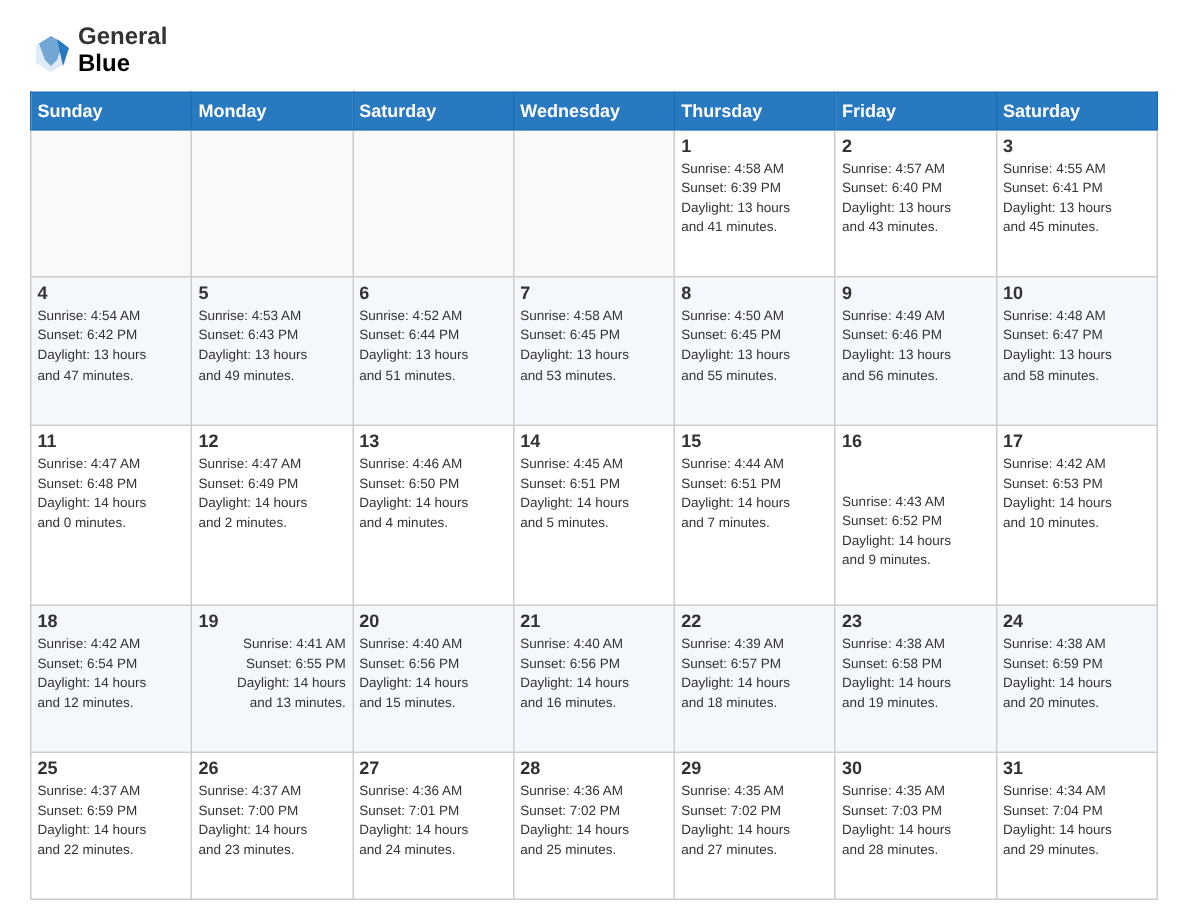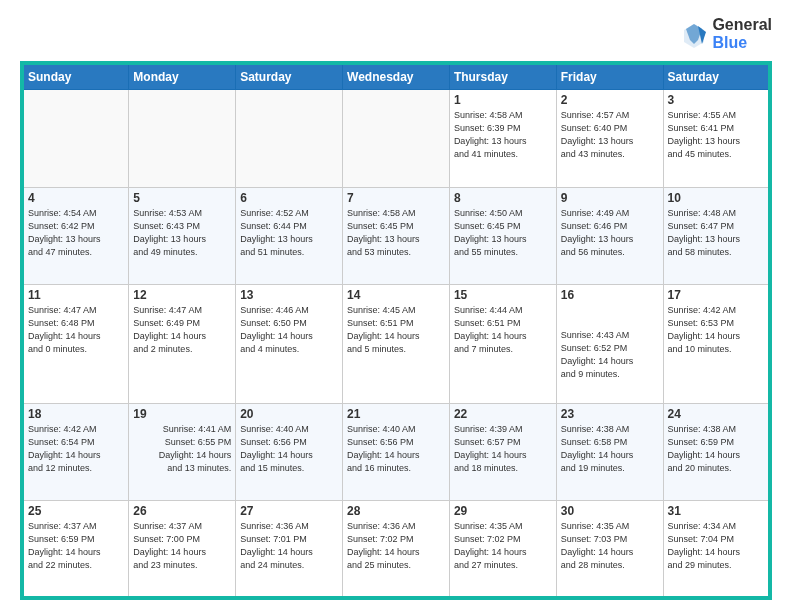--- a/index.html
+++ b/index.html
@@ -12,21 +12,21 @@
     }
     .page {
       width: 792px;
       height: 612px;
       padding: 16px 20px 12px 20px;
       display: flex;
       flex-direction: column;
     }
     .header {
       display: flex;
-      justify-content: flex-end;
+      justify-content: flex-start;
       align-items: flex-start;
       margin-bottom: 10px;
     }
     .logo {
       display: flex;
       align-items: center;
       gap: 4px;
     }
     .logo-text {
       display: flex;
@@ -34,21 +34,21 @@
       line-height: 1.1;
     }
     .logo-general {
       font-size: 16px;
       font-weight: bold;
       color: #333;
     }
     .logo-blue {
       font-size: 16px;
       font-weight: bold;
-      color: #3b82f6;
+      color: #000000;
     }
     .logo-icon {
       width: 28px;
       height: 28px;
     }
     .title-block {
       text-align: right;
     }
     .title-block h1 {
       font-size: 32px;
@@ -56,21 +56,21 @@
       color: #333;
       line-height: 1.1;
     }
     .title-block h2 {
       font-size: 15px;
       color: #555;
       font-weight: normal;
     }
     .calendar {
       flex: 1;
-      border: 4px solid #14b8a6;
+      border: 1px solid #14b8a6;
       border-collapse: collapse;
       width: 100%;
       table-layout: fixed;
       padding-left: 24px;
     }
     .calendar th {
       background: #2979c0;
       color: #fff;
       font-size: 12px;
       font-weight: bold;

